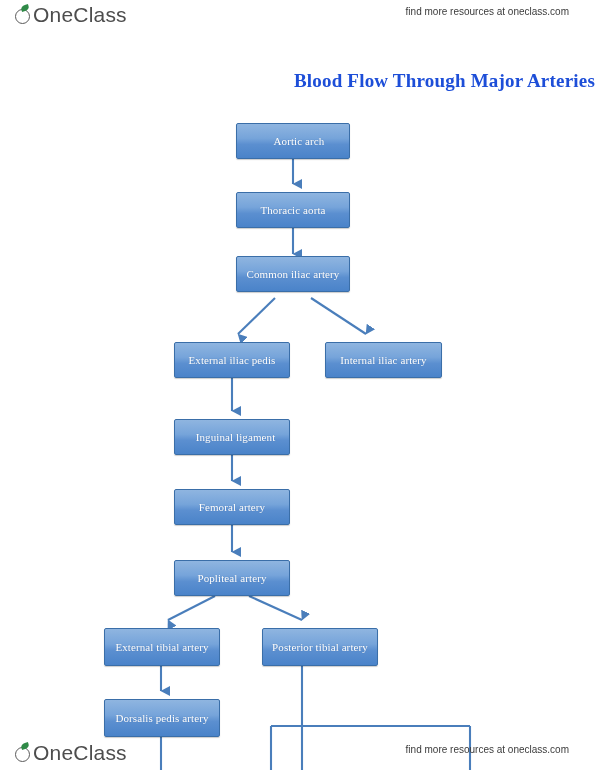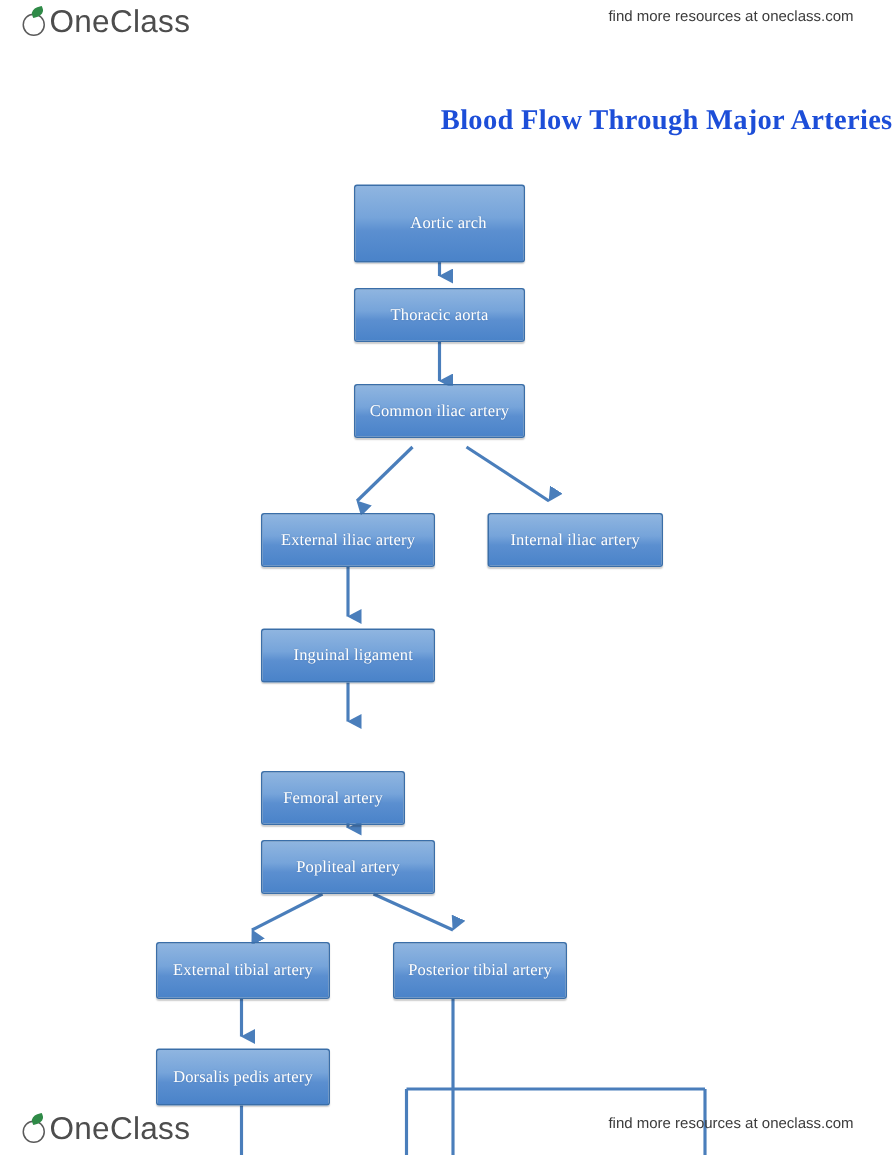--- a/index.html
+++ b/index.html
@@ -166,39 +166,39 @@
     <line x1="271" y1="726" x2="470" y2="726"></line>
 
     <line x1="271" y1="726" x2="271" y2="790" marker-end="url(#ahd)"></line>
 
     <line x1="302" y1="726" x2="302" y2="784" marker-end="url(#ahd)"></line>
 
     <line x1="470" y1="726" x2="470" y2="784" marker-end="url(#ahd)"></line>
   </g>
 </svg>
 
-<div class="node" style="left:236px;top:123px;width:114px;height:52px;padding-left:16px;">
+<div class="node" style="left:236px;top:123px;width:114px;height:36px;padding-left:16px;">
   <span>Aortic arch</span>
 </div>
 <div class="node" style="left:236px;top:192px;width:114px;height:36px;">
   <span>Thoracic aorta</span>
 </div>
 <div class="node" style="left:236px;top:256px;width:114px;height:36px;">
   <span>Common iliac artery</span>
 </div>
 <div class="node" style="left:174px;top:342px;width:116px;height:36px;">
-  <span>External iliac artery</span>
+  <span>External iliac pedis</span>
 </div>
 <div class="node" style="left:313px;top:342px;width:117px;height:36px;margin-left:12px;">
   <span>Internal iliac artery</span>
 </div>
 <div class="node" style="left:174px;top:419px;width:116px;height:36px;padding-left:11px;">
   <span>Inguinal ligament</span>
 </div>
-<div class="node" style="left:174px;top:514px;width:96px;height:36px;text-align:center;">
+<div class="node" style="left:174px;top:489px;width:116px;height:36px;text-align:center;">
   <span>Femoral artery</span>
 </div>
 <div class="node" style="left:174px;top:560px;width:116px;height:36px;">
   <span>Popliteal artery</span>
 </div>
 <div class="node" style="left:104px;top:628px;width:116px;height:38px;">
   <span>External tibial artery</span>
 </div>
 <div class="node" style="left:245px;top:628px;width:116px;height:38px;margin-left:17px;">
   <span>Posterior tibial artery</span>

